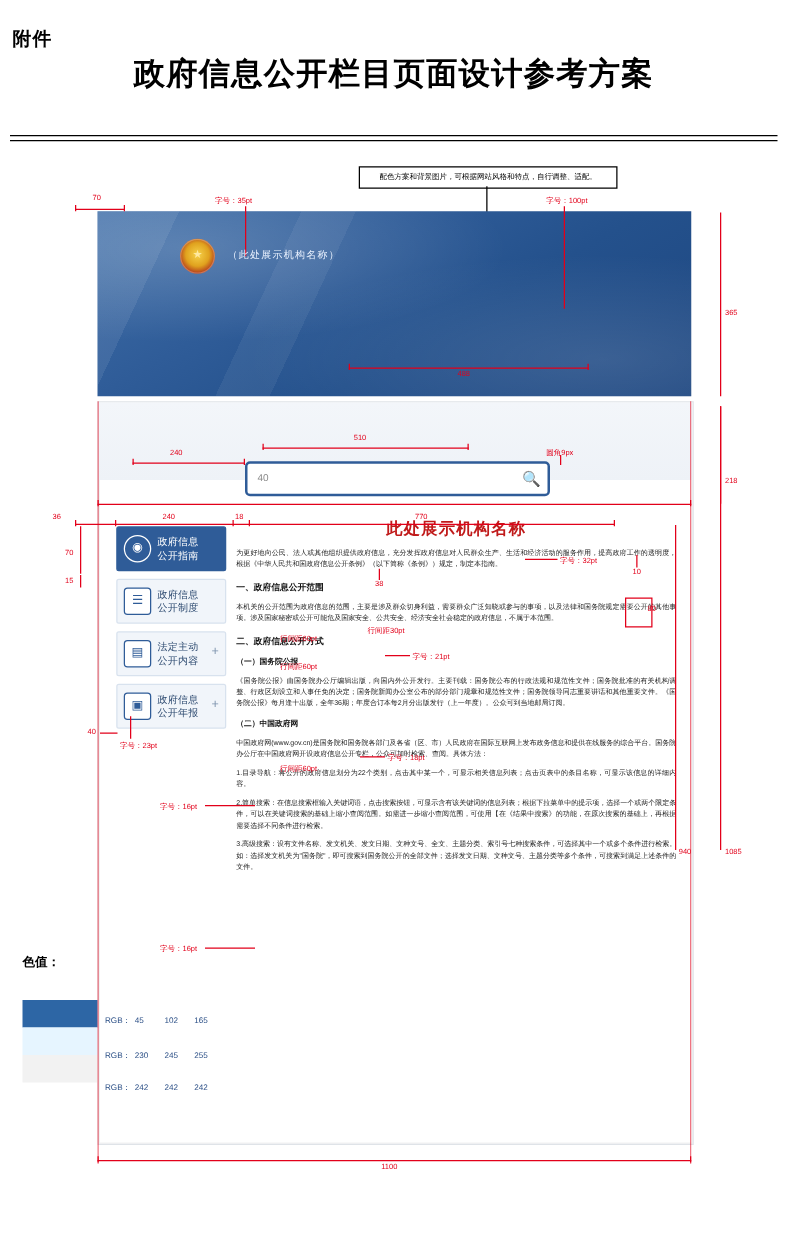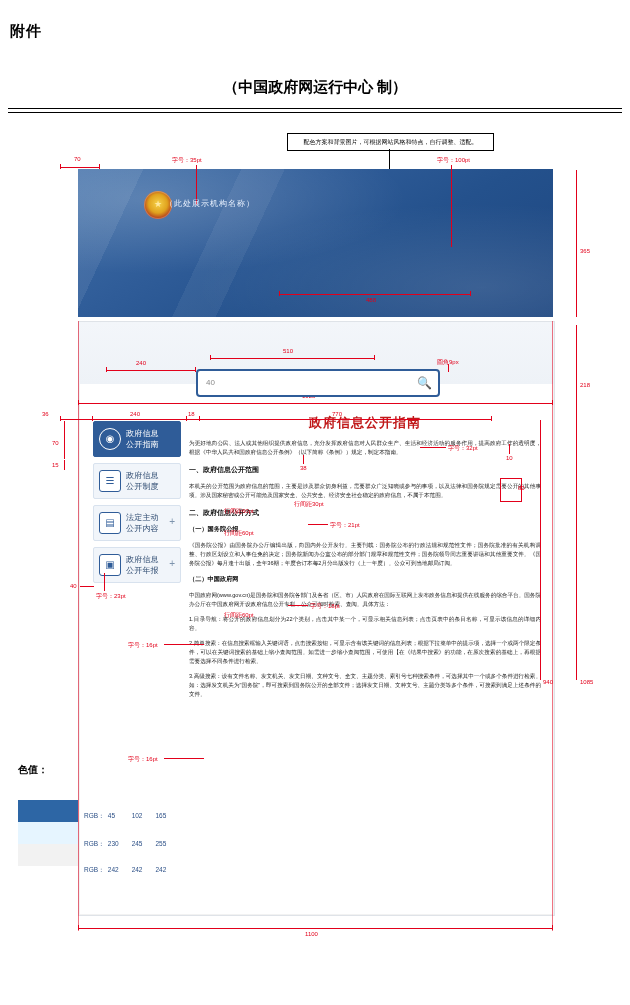--- a/index.html
+++ b/index.html
@@ -59,21 +59,21 @@
     position:absolute;left:66px;top:22px;width:28px;height:28px;z-index:3;
     background:radial-gradient(circle at 50% 45%, #f6d24a 0%, #e0a21e 45%, #b8451c 70%, #9a2b14 100%);
     border-radius:50%;
     box-shadow:0 0 0 1px rgba(255,255,255,.25) inset;
   }
   .emblem .star{
     position:absolute;left:50%;top:46%;transform:translate(-50%,-50%);
     color:#ffe9a0;font-size:9px;line-height:9px;
   }
   .org-name{
-    position:absolute;left:87px;top:29px;z-index:3;
+    position:absolute;left:104px;top:29px;z-index:3;
     color:#eaf2ff;font-size:8px;letter-spacing:1px;
   }
   .banner-title{
     position:absolute;left:0;top:58px;width:475px;text-align:center;z-index:3;
     color:#ffffff;font-size:42px;font-weight:bold;letter-spacing:5px;
     font-family:"Liberation Serif","DejaVu Serif",serif;
     text-shadow:0 1px 3px rgba(0,0,0,.35);
   }
 
   
@@ -151,21 +151,21 @@
   .lnv{width:1px;}
   .tick{position:absolute;width:1px;height:5px;background:#e2001a;}
   .box-rd{position:absolute;border:1px solid #e2001a;}
 </style>
 </head>
 <body>
 
 <div class="root">
 
   <div class="attach-label">附件</div>
-  <div class="doc-sub">（中国政府网运行中心 制）</div>
+  <div class="doc-title">政府信息公开栏目页面设计参考方案</div>
   <div class="rule"></div>
 
   <div class="note-box">配色方案和背景图片，可根据网站风格和特点，自行调整、适配。</div>
   <div class="note-leader"></div>
 
   <div class="banner">
     <div class="emblem">
         <div class="star">★</div>
       </div>
     <div class="org-name">（此处展示机构名称）</div>
@@ -194,21 +194,21 @@
         <div class="nav-plus">+</div>
       </div>
       <div class="nav-item">
         <div class="nav-ico">▣</div>
         <div class="nav-lbl">政府信息<br>公开年报</div>
         <div class="nav-plus">+</div>
       </div>
     </div>
 
     <div class="content">
-      <div class="c-title">政府信息公开指南</div>
+      <div class="c-title">此处展示机构名称</div>
       <div class="c-p">为更好地向公民、法人或其他组织提供政府信息，充分发挥政府信息对人民群众生产、生活和经济活动的服务作用，提高政府工作的透明度，根据《中华人民共和国政府信息公开条例》（以下简称《条例》）规定，制定本指南。</div>
 
       <div class="c-h2">一、政府信息公开范围</div>
       <div class="c-p">本机关的公开范围为政府信息的范围，主要是涉及群众切身利益，需要群众广泛知晓或参与的事项，以及法律和国务院规定需要公开的其他事项。涉及国家秘密或公开可能危及国家安全、公共安全、经济安全社会稳定的政府信息，不属于本范围。</div>
 
       <div class="c-h2">二、政府信息公开方式</div>
 
       <div class="c-h3">（一）国务院公报</div>
       <div class="c-p">《国务院公报》由国务院办公厅编辑出版，向国内外公开发行。主要刊载：国务院公布的行政法规和规范性文件；国务院批准的有关机构调整、行政区划设立和人事任免的决定；国务院新闻办公室公布的部分部门规章和规范性文件；国务院领导同志重要讲话和其他重要文件。《国务院公报》每月逢十出版，全年36期；年度合订本每2月分出版发行（上一年度）。公众可到当地邮局订阅。</div>
 

